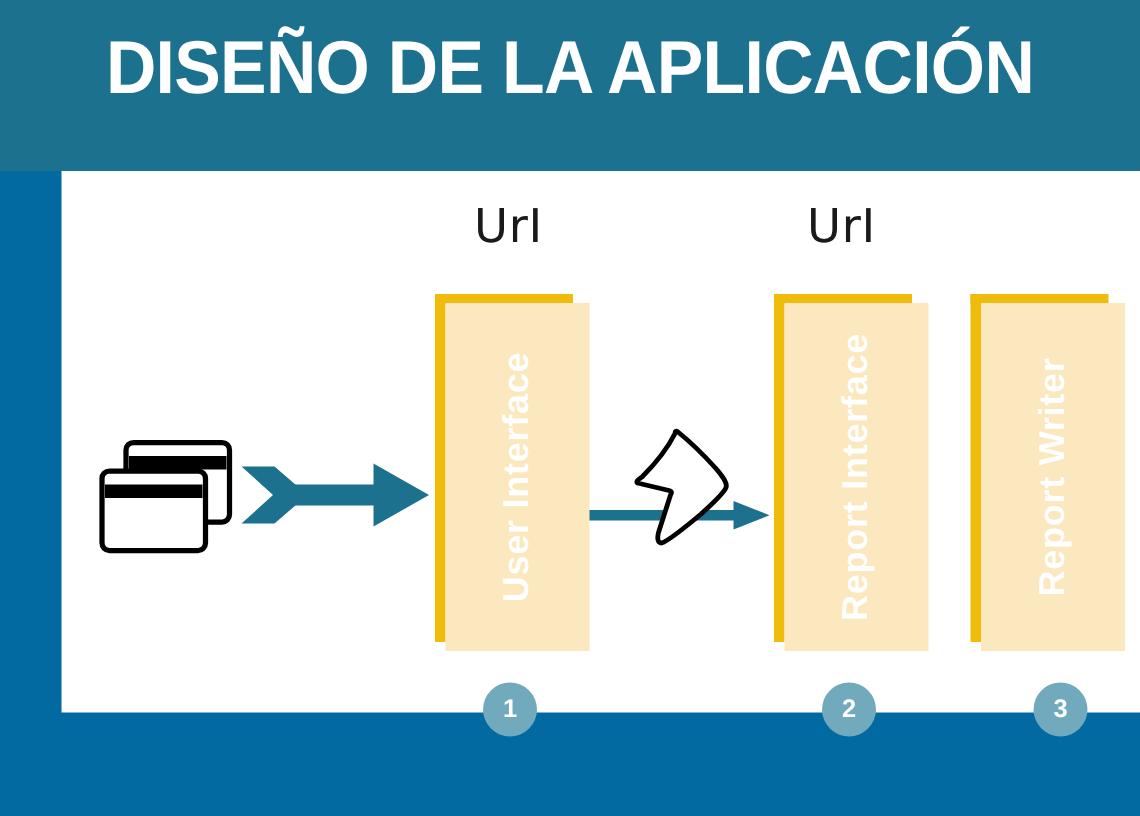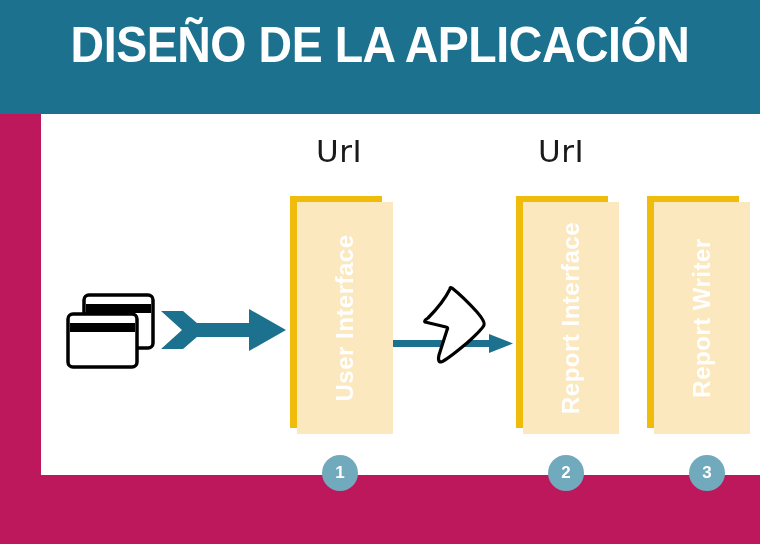--- a/index.html
+++ b/index.html
@@ -4,21 +4,21 @@
 <style>
   html, body {
     margin: 0;
     padding: 0;
     background: #ffffff;
   }
   #slide {
     position: relative;
     width: 760px;
     height: 544px;
-    background: #be185d;
+    background: #0369a1;
     overflow: hidden;
     font-family: "Liberation Sans", sans-serif;
   }
 
   
   #header-band {
     position: absolute;
     left: 0; top: 0;
     width: 760px; height: 114px;
     background: #1C718E;

